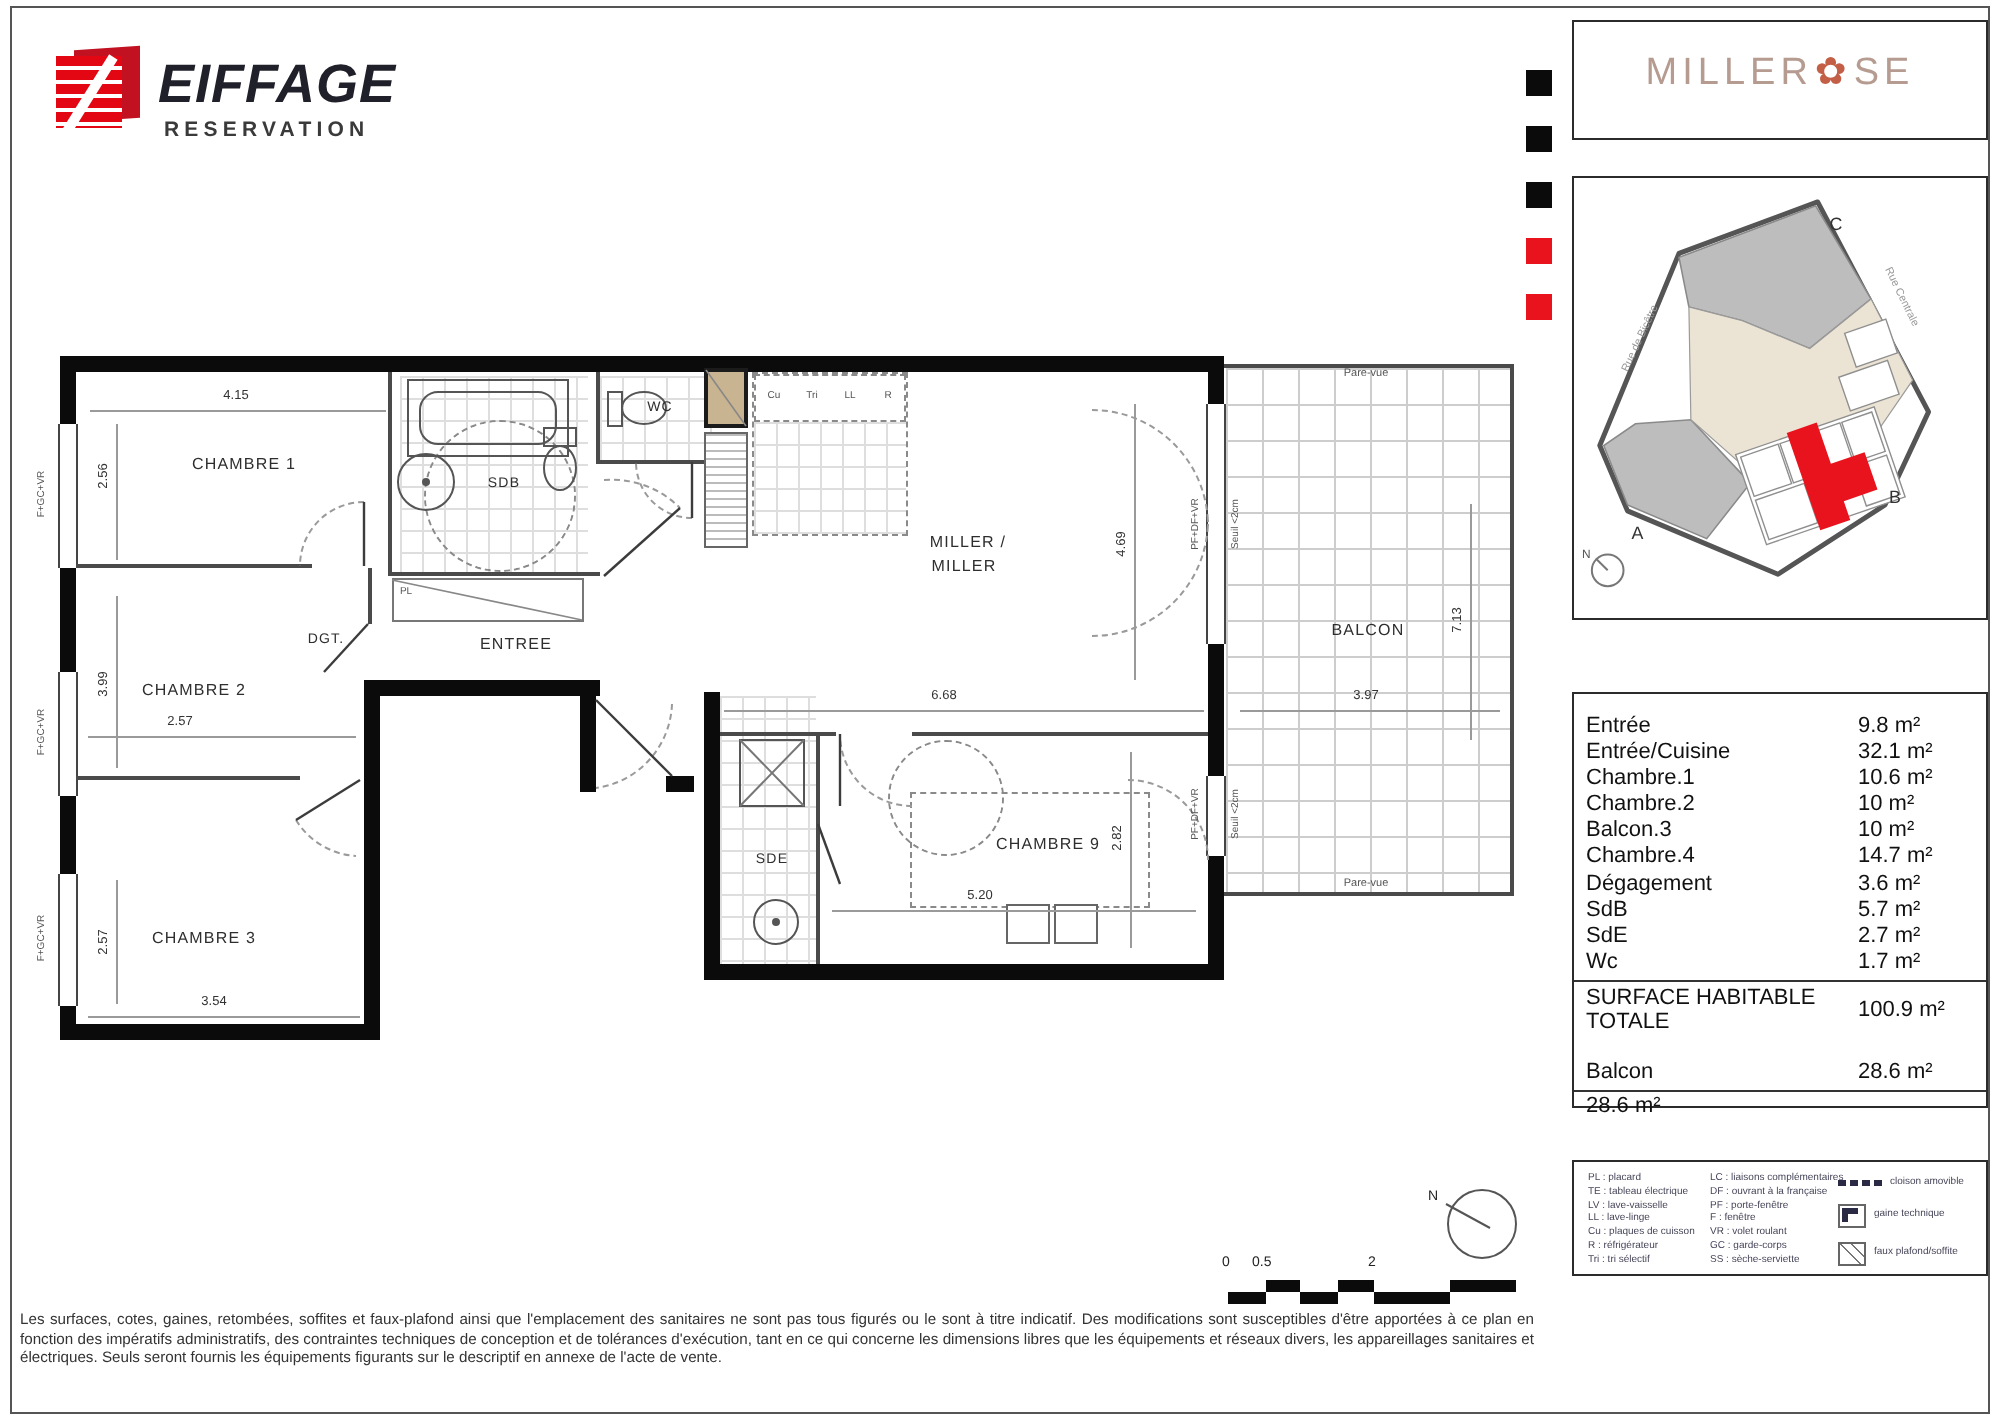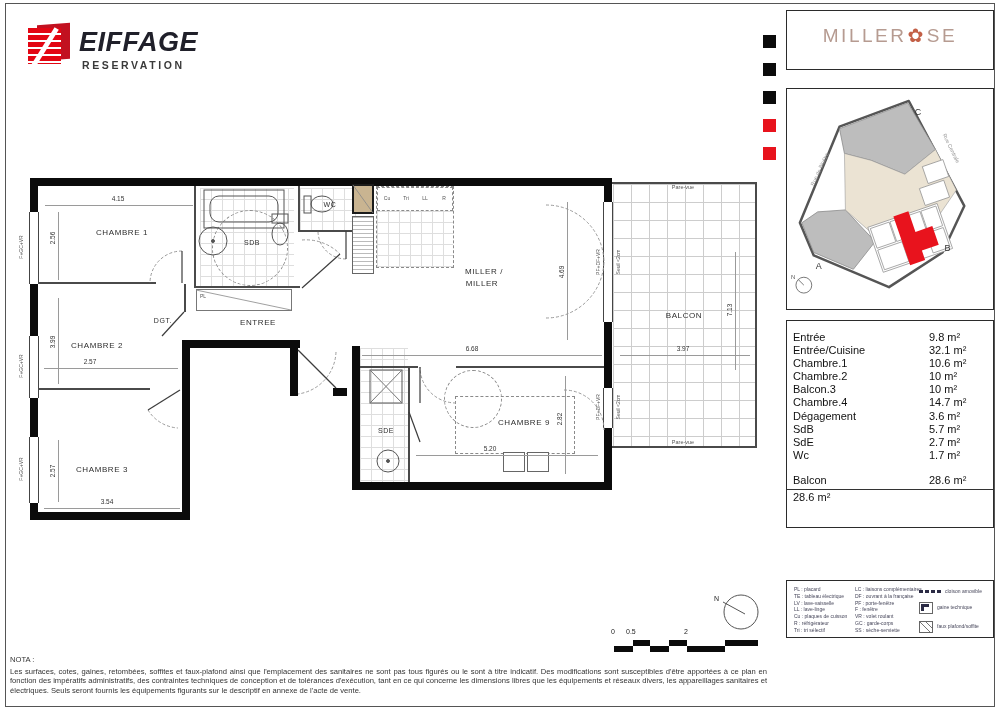--- a/index.html
+++ b/index.html
@@ -234,21 +234,20 @@
     <i class="sb" style="left:687px;top:646px;width:38px;height:6px"></i>
     <i class="sb" style="left:633px;top:640px;width:17px;height:6px"></i>
     <i class="sb" style="left:669px;top:640px;width:18px;height:6px"></i>
     <i class="sb" style="left:725px;top:640px;width:33px;height:6px"></i>
     <span class="sbl" style="left:611px;top:628px">0</span>
     <span class="sbl" style="left:626px;top:628px">0.5</span>
     <span class="sbl" style="left:684px;top:628px">2</span>
   </div>
 
   <div class="nota">
-    <b>NOTA :</b>
     <span>Les surfaces, cotes, gaines, retombées, soffites et faux-plafond ainsi que l'emplacement des sanitaires ne sont pas tous figurés ou le sont à titre indicatif. Des modifications sont susceptibles d'être apportées à ce plan en fonction des impératifs administratifs, des contraintes techniques de conception et de tolérances d'exécution, tant en ce qui concerne les dimensions libres que les équipements et réseaux divers, les appareillages sanitaires et électriques. Seuls seront fournis les équipements figurants sur le descriptif en annexe de l'acte de vente.</span>
   </div>
 
   <i class="mk" style="top:35px;background:#0b0b0b"></i>
   <i class="mk" style="top:63px;background:#0b0b0b"></i>
   <i class="mk" style="top:91px;background:#0b0b0b"></i>
   <i class="mk" style="top:119px;background:#e8131d"></i>
   <i class="mk" style="top:147px;background:#e8131d"></i>
 
   <div class="bx" style="top:10px;height:60px">
@@ -283,21 +282,21 @@
       <text transform="translate(156,44) rotate(64)" font-size="5.5" fill="#999">Rue Centrale</text>
       <g stroke="#777" fill="none">
         <circle cx="16" cy="196" r="8"></circle>
         <path d="M16,196 L10,190"></path>
       </g>
       <text x="3" y="190" font-size="6" fill="#555">N</text>
     </svg>
   </div>
 
 
-  <div class="bx" style="top:320px;height:208px">
+  <div class="bx" style="top:346px;height:208px">
     <div style="height:10px"></div>
     <div>
 
         <div class="srow">
           <span class="sl">Entrée</span>
           <span class="sv">9.8 m²</span>
         </div>
 
         <div class="srow">
           <span class="sl">Entrée/Cuisine</span>
@@ -337,20 +336,27 @@
         <div class="srow">
           <span class="sl">SdE</span>
           <span class="sv">2.7 m²</span>
         </div>
 
         <div class="srow">
           <span class="sl">Wc</span>
           <span class="sv">1.7 m²</span>
         </div>
       </div>
+    <div class="tot">
+      <span class="sl" style="line-height:12px">
+        <span>SURFACE HABITABLE</span><br>
+        <span>TOTALE</span>
+      </span>
+      <span class="sv">100.9 m²</span>
+    </div>
     <div class="srow" style="margin-top:12px">
       <span class="sl">Balcon</span>
       <span class="sv">28.6 m²</span>
     </div>
     <div class="tot" style="padding-top:1px">
       <span class="sv">28.6 m²</span>
     </div>
   </div>
 
   <div class="bx" style="top:580px;height:58px">

